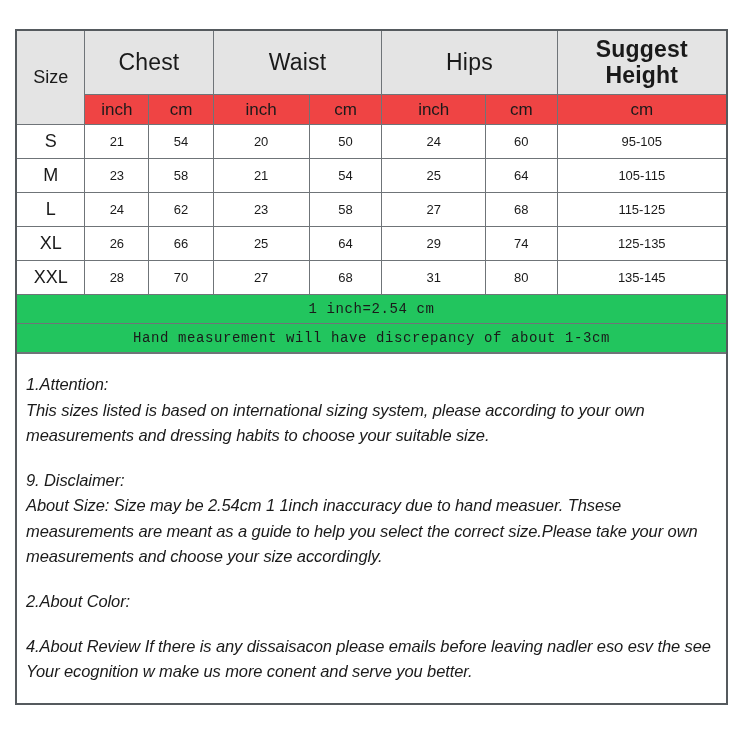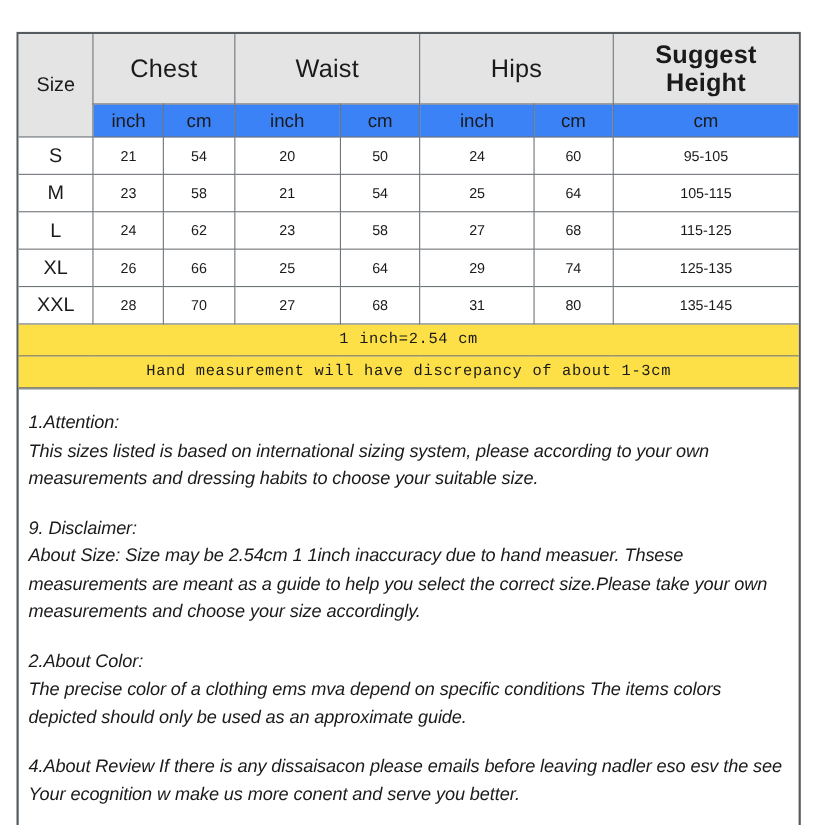--- a/index.html
+++ b/index.html
@@ -53,38 +53,38 @@
     height: 63px;
     letter-spacing: .2px;
   }
   .hd-group.two-line { line-height: 1.12; font-weight: bold; }
   .hd-size {
     background: #e4e4e4;
     font-weight: bold;
     font-size: 18px;
   }
   .hd-unit {
-    background: #3b82f6;
+    background: #ef4444;
     font-size: 17px;
     height: 29px;
   }
   .data-row td {
     height: 33px;
     font-size: 13px;
     background: #ffffff;
   }
   .data-row td.sz { font-size: 18px; }
 
   .note-row td {
     height: 28px;
     font-family: "Liberation Mono", "DejaVu Sans Mono", monospace;
     font-size: 14px;
     font-weight: bold;
     letter-spacing: .6px;
-    background: #fde047;
+    background: #22c55e;
     border-left: 0;
     border-right: 0;
   }
 
   
   .notes {
     padding: 18px 10px 14px 9px;
     border-top: 1px solid #6f7478;
   }
   .para {
@@ -200,21 +200,21 @@
 
     <p class="para">
       <span class="ttl">1.Attention:</span><span>This sizes listed is based on international sizing system, please according to your own measurements and dressing   habits to choose your suitable size.</span>
     </p>
 
     <p class="para">
       <span class="ttl">9. Disclaimer:</span><span>About Size: Size may be 2.54cm 1 1inch inaccuracy due to hand measuer. Thsese measurements are meant as a   guide to help you select the correct size.Please take your own measurements and choose your size accordingly.</span>
     </p>
 
     <p class="para">
-      <span class="ttl">2.About Color:</span><span>The precise color of a clothing ems mva depend on specific conditions The items colors depicted should only be   used as an approximate guide.</span>
+      <span class="ttl">2.About Color:</span>
     </p>
 
     <p class="para">
       <span>4.About Review If there is any dissaisacon please emails before leaving nadler eso esv the see Your ecognition w   make us more conent and serve you better.</span>
     </p>
 
   </div>
 </div>
 
 </body></html>

